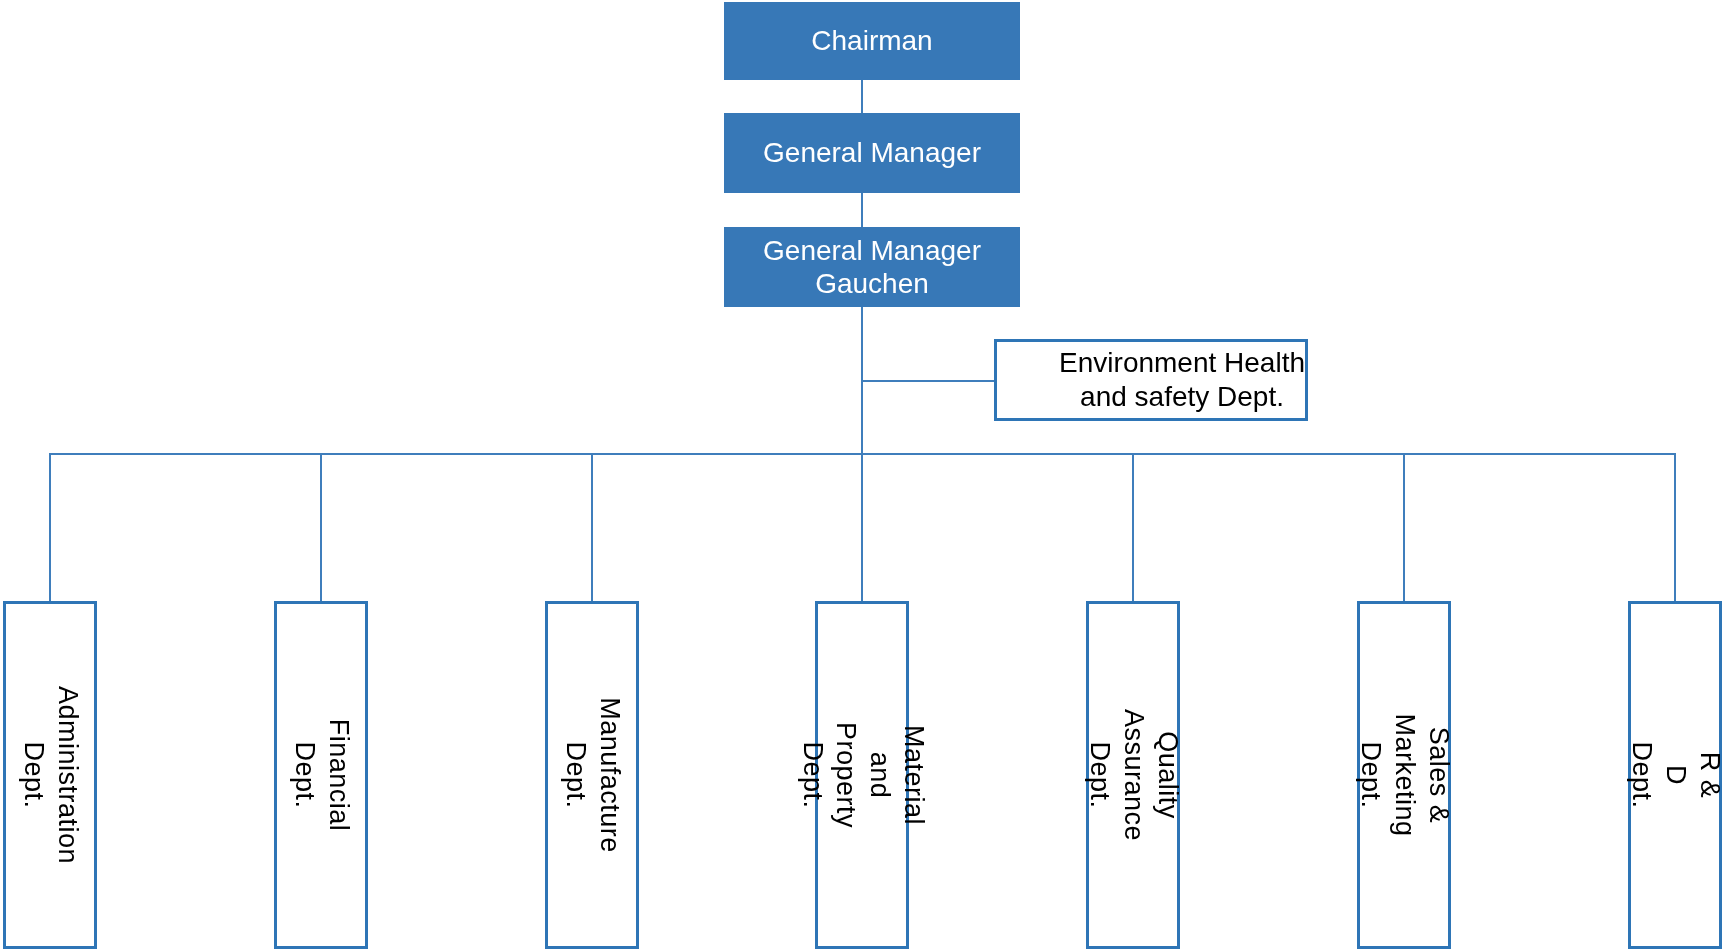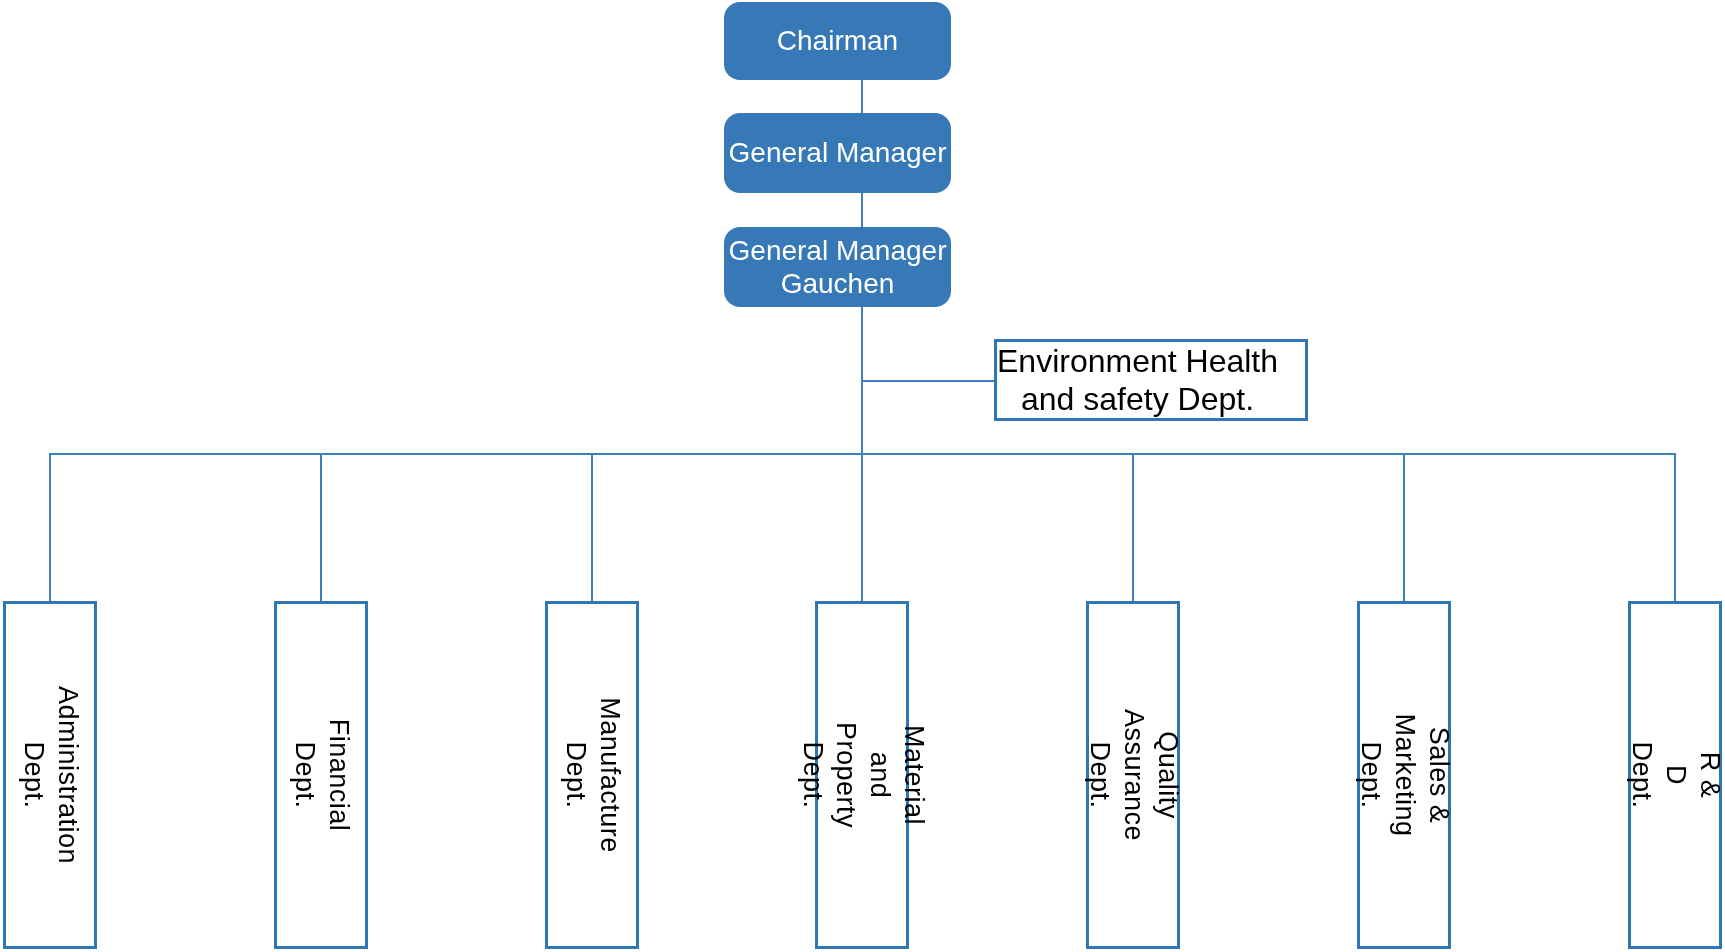--- a/index.html
+++ b/index.html
@@ -20,52 +20,51 @@
     position: absolute;
     background: #3f7ebc;
   }
   .vline { width: 2px; }
   .hline { height: 2px; }
 
   
   .node {
     position: absolute;
     left: 724px;
-    width: 227px;
+    width: 296px;
     background: #3778b7;
     color: #ffffff;
     display: flex;
     align-items: center;
     justify-content: center;
     text-align: center;
     font-size: 28px;
     line-height: 1.18;
     white-space: pre-line;
-    border-radius: 16px;
   }
   .node-chairman { top: 2px;   height: 78px; }
   .node-gm       { top: 113px; height: 80px; }
   .node-gm2      { top: 227px; height: 80px; }
 
   
   .staff-box {
     position: absolute;
     left: 994px;
     top: 339px;
     width: 314px;
     height: 82px;
     box-sizing: border-box;
     background: #ffffff;
     border: 3px solid #2e75b6;
     color: #000000;
     display: flex;
     align-items: center;
-    justify-content: flex-start;
+    justify-content: flex-end;
     text-align: center;
-    font-size: 32px;
+    font-size: 28px;
     line-height: 1.2;
     white-space: pre-line;
   }
 
   
   .dept {
     position: absolute;
     top: 601px;
     width: 94px;
     height: 348px;

